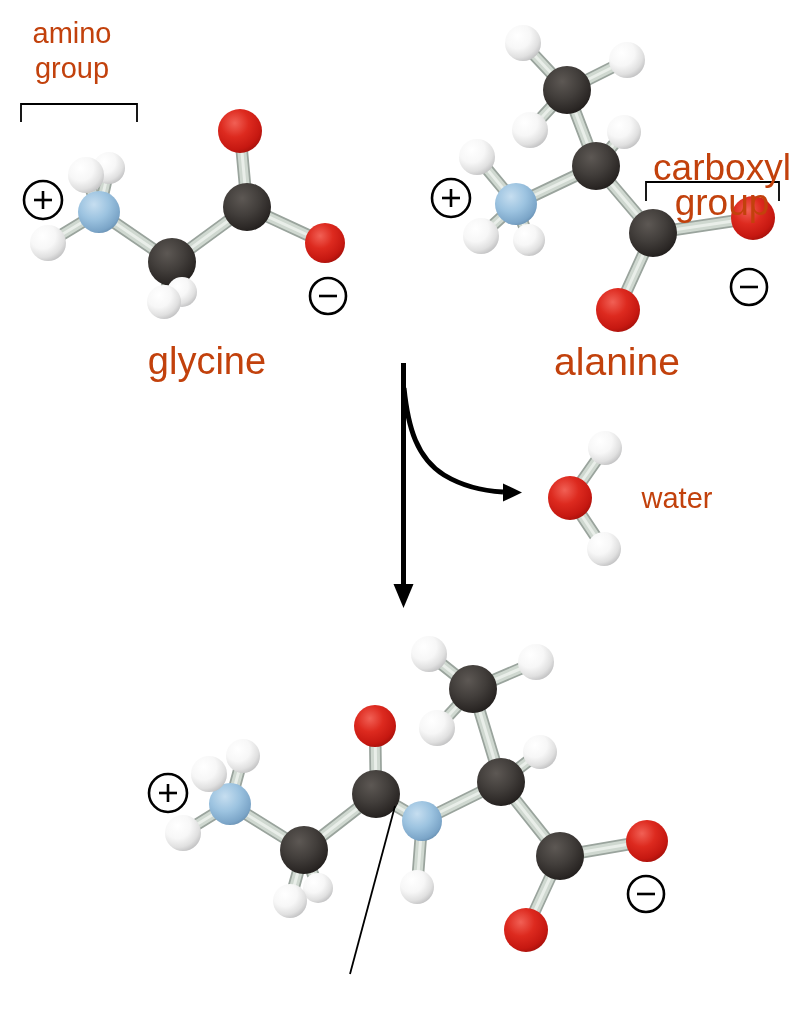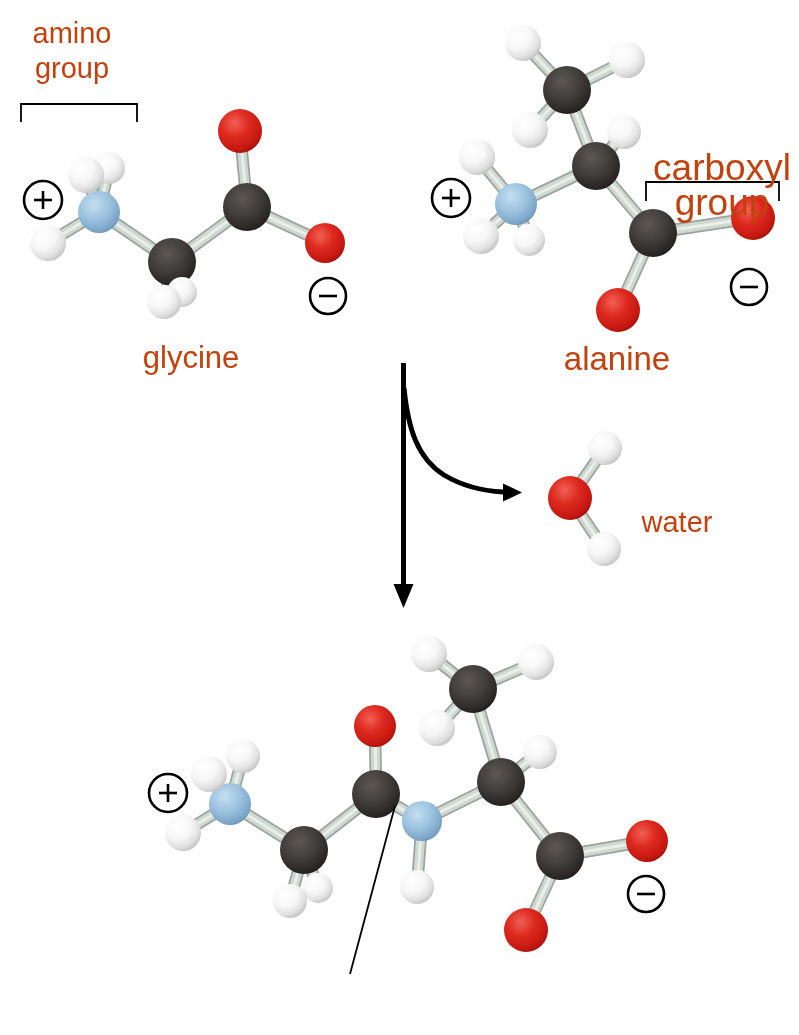--- a/index.html
+++ b/index.html
@@ -4,23 +4,23 @@
 <style>
   html,body{margin:0;padding:0;background:#ffffff;}
   #stage{
     position:relative;width:799px;height:1035px;background:#ffffff;
     font-family:"Liberation Sans",sans-serif;color:#000;overflow:hidden;
   }
   #diagram{position:absolute;left:0;top:0;}
   .lbl{position:absolute;color:#c2410c;white-space:pre-line;}
   #lbl-amino   {left:12px;  top:16px;  width:120px; text-align:center; font-size:29px; line-height:35px;}
   #lbl-carboxyl{left:650px; top:102px; width:144px; text-align:center; font-size:37px; line-height:35px;margin-top:48px;}
-  #lbl-glycine {left:91px; top:340px; width:200px; text-align:center; font-size:31px;}
-  #lbl-alanine {left:517px; top:340px; width:200px; text-align:center; font-size:33px;}
-  #lbl-water   {left:627px; top:506px; width:100px; text-align:center; font-size:29px;}
+  #lbl-glycine {left:107px; top:340px; width:200px; text-align:center; font-size:38px;}
+  #lbl-alanine {left:517px; top:340px; width:200px; text-align:center; font-size:39px;}
+  #lbl-water   {left:627px; top:482px; width:100px; text-align:center; font-size:29px;}
   #lbl-reaction{left:60px;  top:427px; width:322px; text-align:right;  font-size:28px; line-height:33px;}
   #lbl-peptide {left:180px; top:974px; width:420px; text-align:center; font-size:29px;}
 </style>
 </head>
 <body>
 
 <div id="stage">
   <svg id="diagram" width="799" height="1035" viewBox="0 0 799 1035">
     <defs>
       <radialGradient id="gH" cx="0.35" cy="0.3" r="0.8">

